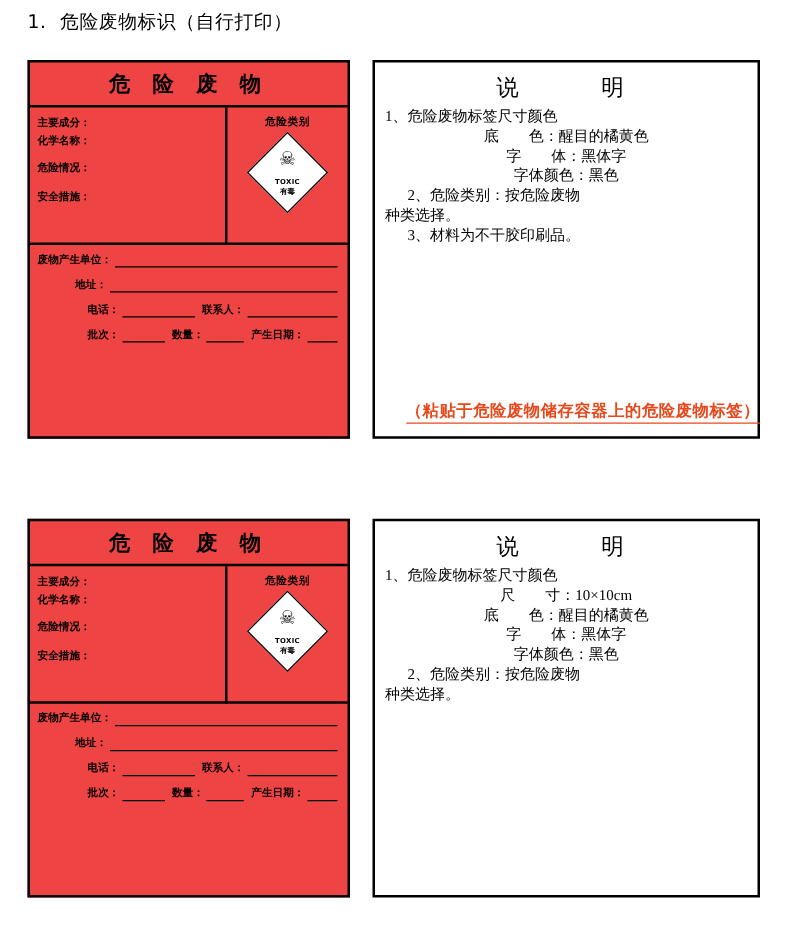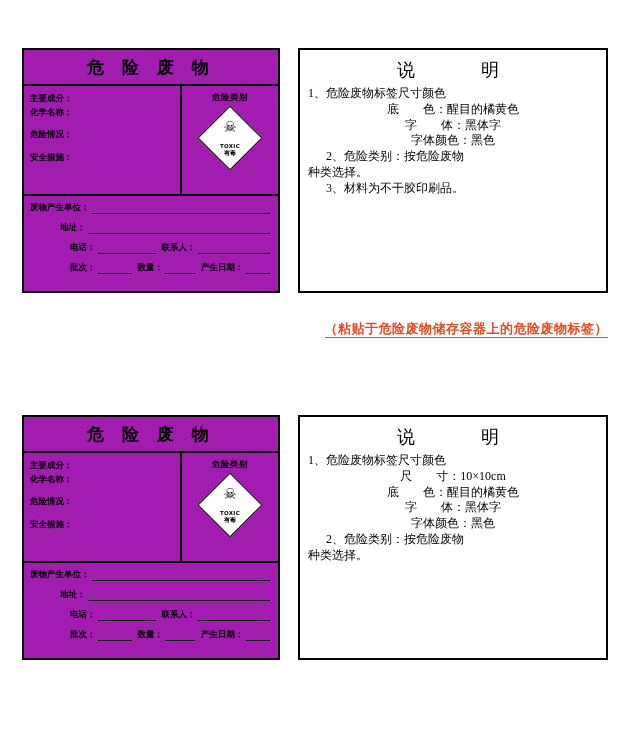--- a/index.html
+++ b/index.html
@@ -41,35 +41,35 @@
   .block .inner {
     display: flex;
     flex-direction: row;
     align-items: stretch;
   }
 
   
   .card {
     width: 258px;
     border: 2px solid #000;
-    background: #a21caf;
+    background: #ef4444;
     box-sizing: border-box;
     position: relative;
   }
   .card-title {
     text-align: center;
     font-weight: bold;
     font-size: 17px;
     letter-spacing: 6px;
     padding: 6px 0 5px 0;
     border-bottom: 2px solid #000;
   }
   .card-body {
     position: relative;
-    height: 205px;
+    height: 263px;
   }
   .left-col {
     position: absolute;
     left: 0;
     top: 0;
     width: 158px;
     height: 110px;
     border-right: 2px solid #000;
     border-bottom: 2px solid #000;
     box-sizing: border-box;
@@ -221,20 +221,23 @@
   .caption span {
     border-bottom: 1px solid #e8491c;
     padding-bottom: 1px;
   }
 </style>
 </head>
 <body>
 
 <div class="page">
 
+  <div class="doc-title">
+    <span class="num">1.</span><span>危险废物标识（自行打印）</span>
+  </div>
 
   <div class="block" style="top:48px;">
     <div class="inner">
 
       <div class="card">
         <div class="card-title">危 险 废 物</div>
         <div class="card-body">
           <div class="left-col">
             <div class="fld">主要成分：</div>
             <div class="fld sp1">化学名称：</div>

